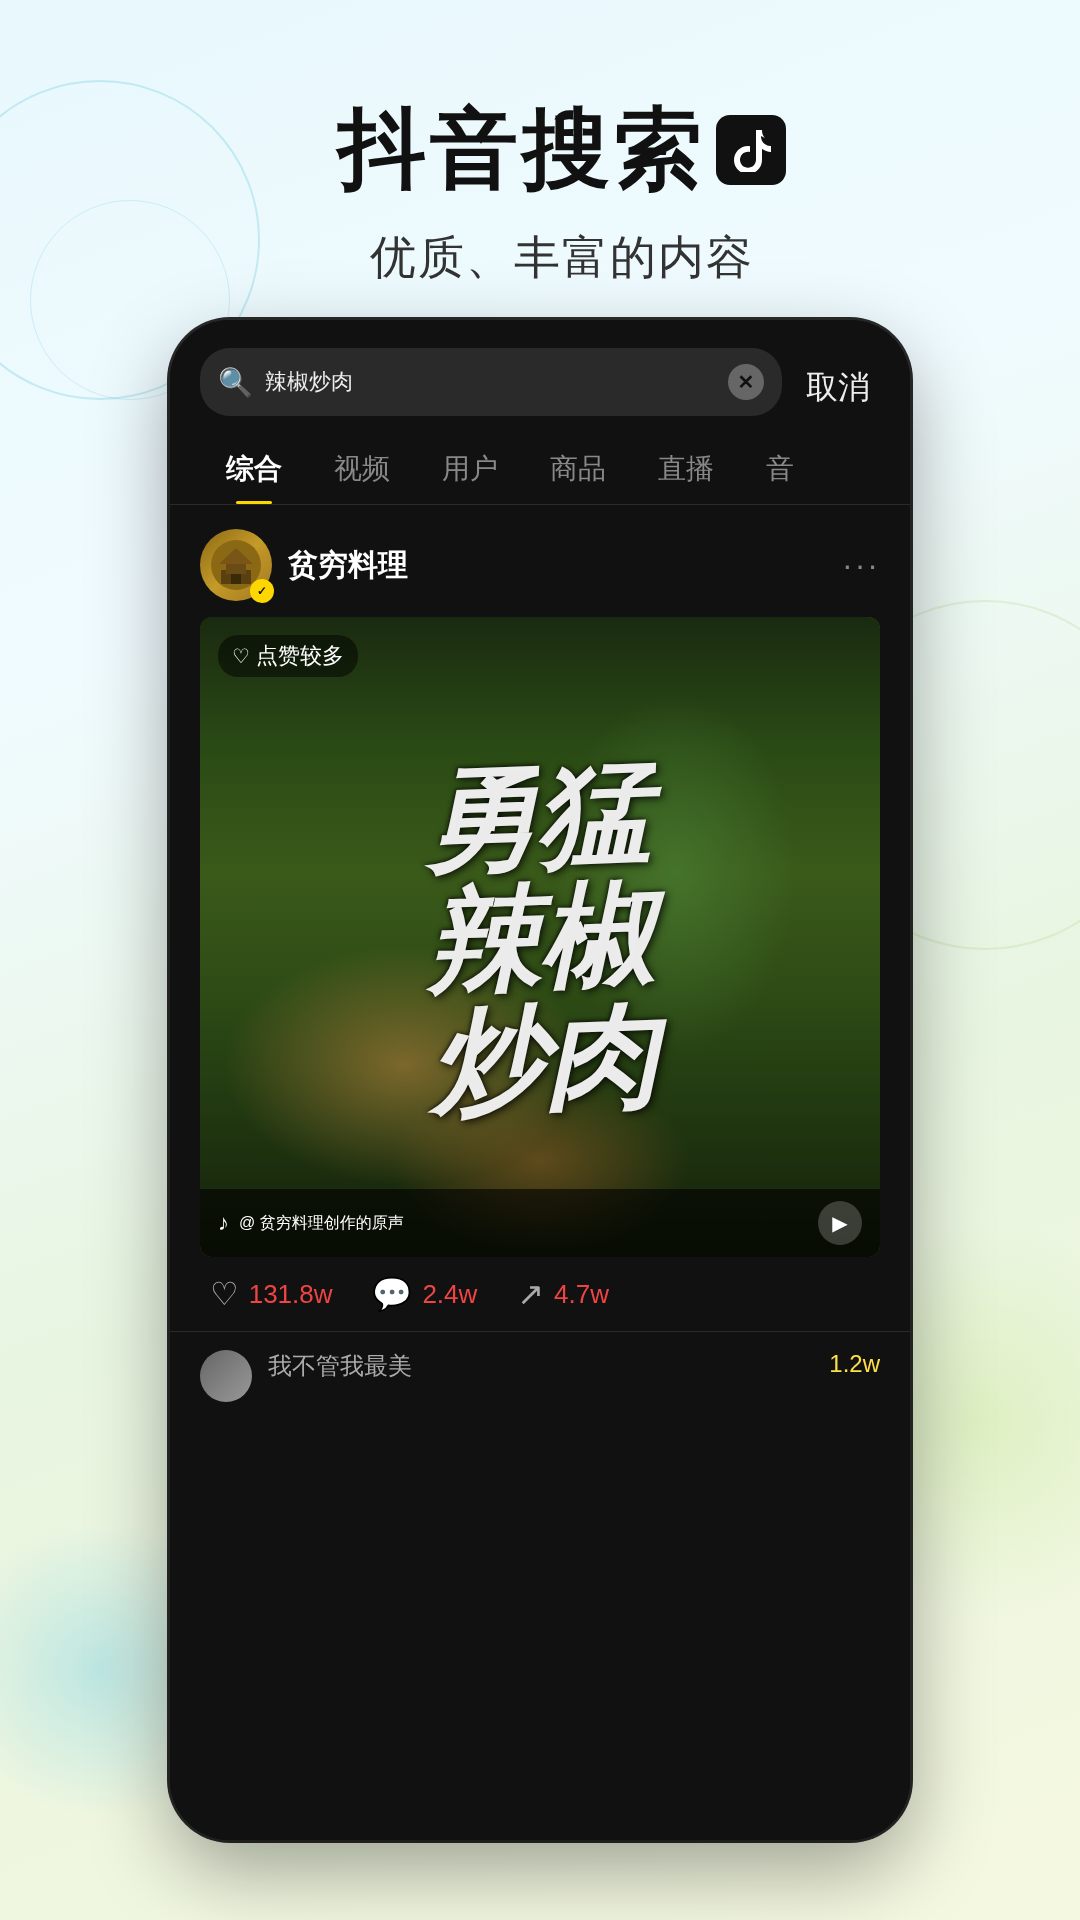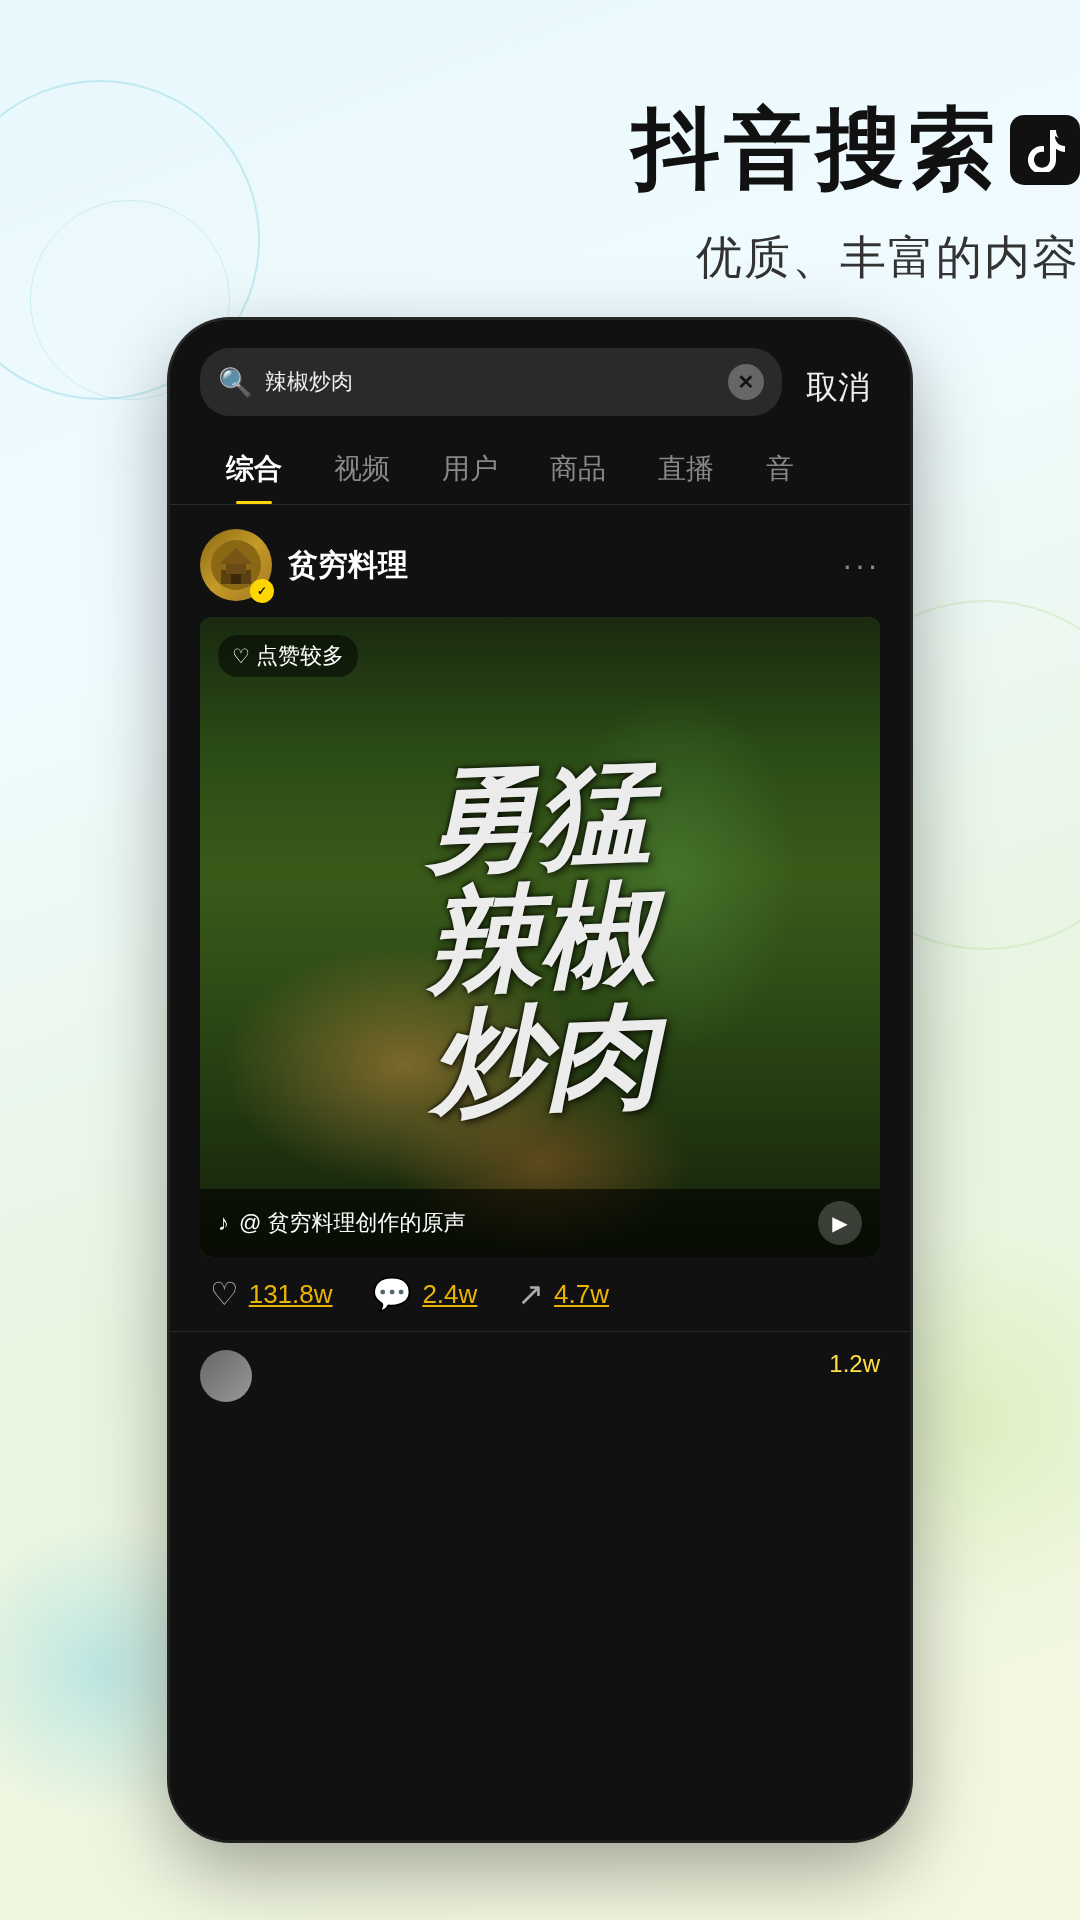--- a/index.html
+++ b/index.html
@@ -54,21 +54,21 @@
       bottom: 100px;
       left: -50px;
       width: 300px;
       height: 300px;
       background: radial-gradient(circle, rgba(100, 200, 230, 0.35) 0%, transparent 70%);
       border-radius: 50%;
     }
 
     
     .header-section {
-      text-align: right;
+      text-align: center;
       padding-top: 90px;
       padding-bottom: 50px;
       position: relative;
       z-index: 2;
       padding-left: 44px;
     }
     .app-title {
       font-size: 88px;
       font-weight: 900;
       color: #111;
@@ -351,21 +351,21 @@
       display: flex;
       align-items: center;
       gap: 10px;
     }
     .tiktok-sm {
       font-size: 22px;
       color: #fff;
     }
     .audio-text {
       color: #fff;
-      font-size: 22px;
+      font-size: 16px;
     }
     .play-btn {
       width: 44px;
       height: 44px;
       background: rgba(255,255,255,0.2);
       border-radius: 50%;
       display: flex;
       align-items: center;
       justify-content: center;
       color: #fff;
@@ -382,23 +382,22 @@
     .eng-item {
       display: flex;
       align-items: center;
       gap: 10px;
     }
     .eng-icon {
       font-size: 32px;
       color: #aaa;
     }
     .eng-count {
-      color: #eab308;
+      color: #ef4444;
       font-size: 26px;
-      text-decoration: underline;
     }
 
     
     .comment-preview {
       border-top: 1px solid #2a2a2a;
       padding: 18px 30px;
       display: flex;
       align-items: flex-start;
       gap: 16px;
     }
@@ -541,18 +540,19 @@
         <div class="eng-item">
           <span class="eng-icon">↗</span>
           <span class="eng-count">4.7w</span>
         </div>
       </div>
     </div>
 
     <div class="comment-preview">
       <div class="comment-avatar"></div>
       <div class="comment-content">
+        <div class="comment-name">我不管我最美</div>
       </div>
       <div class="comment-count-right">1.2w</div>
     </div>
 
   </div>
 </div>
 
 </body></html>

